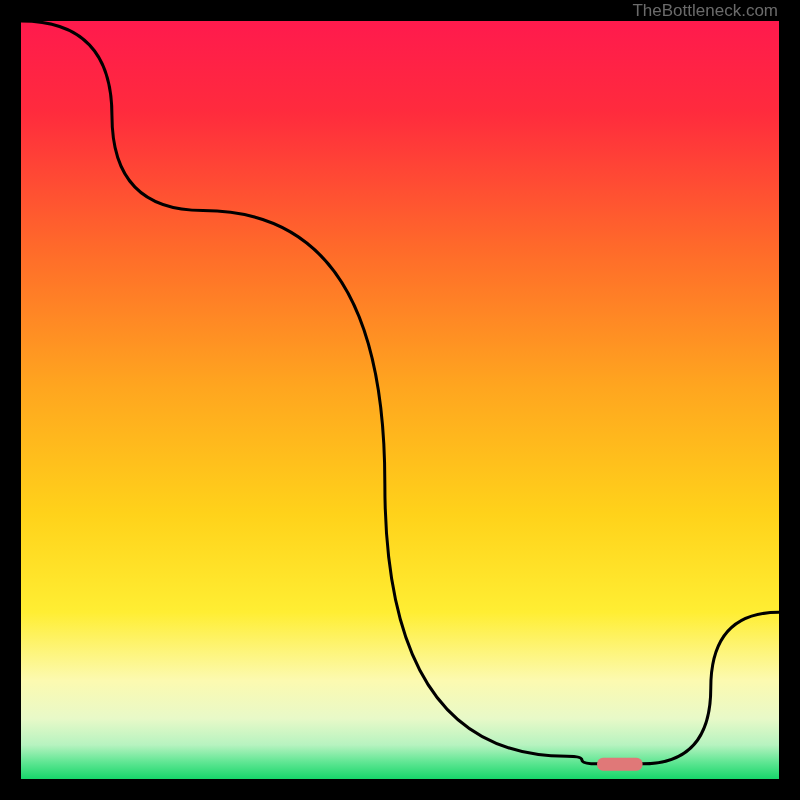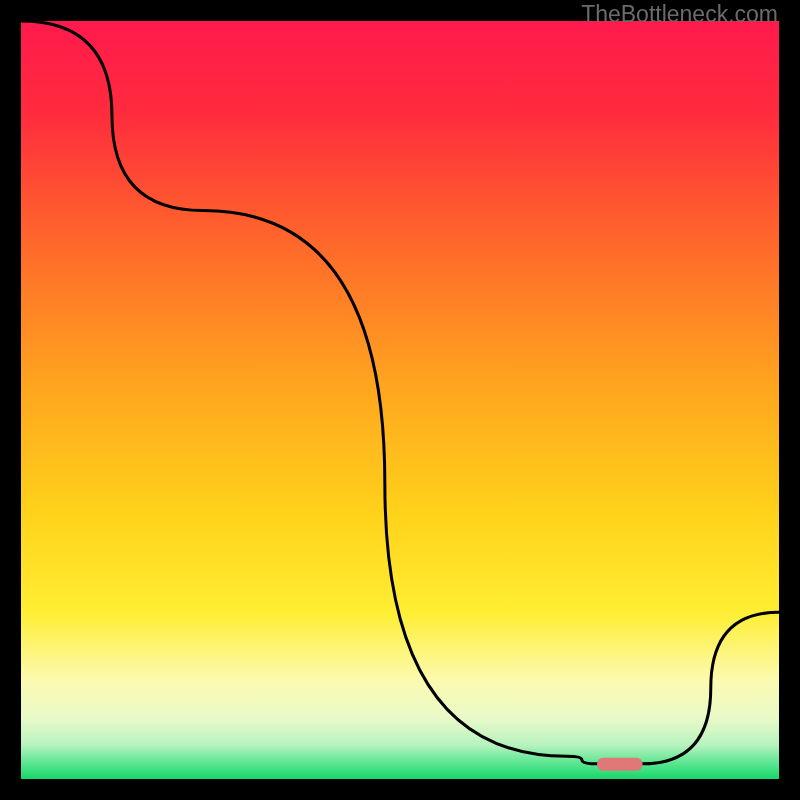--- a/index.html
+++ b/index.html
@@ -18,21 +18,21 @@
     height: 758px;
     background: #fff;
     box-sizing: border-box;
   }
   .watermark {
     position: absolute;
     top: 1px;
     right: 22px;
     color: #6b6b6b;
     font-family: Arial, Helvetica, sans-serif;
-    font-size: 23px;
+    font-size: 17px;
     font-weight: 500;
     letter-spacing: 0px;
     margin-left: 47px;
   }
   svg {
     display: block;
     position: absolute;
     left: 0;
     top: 0;
   }

